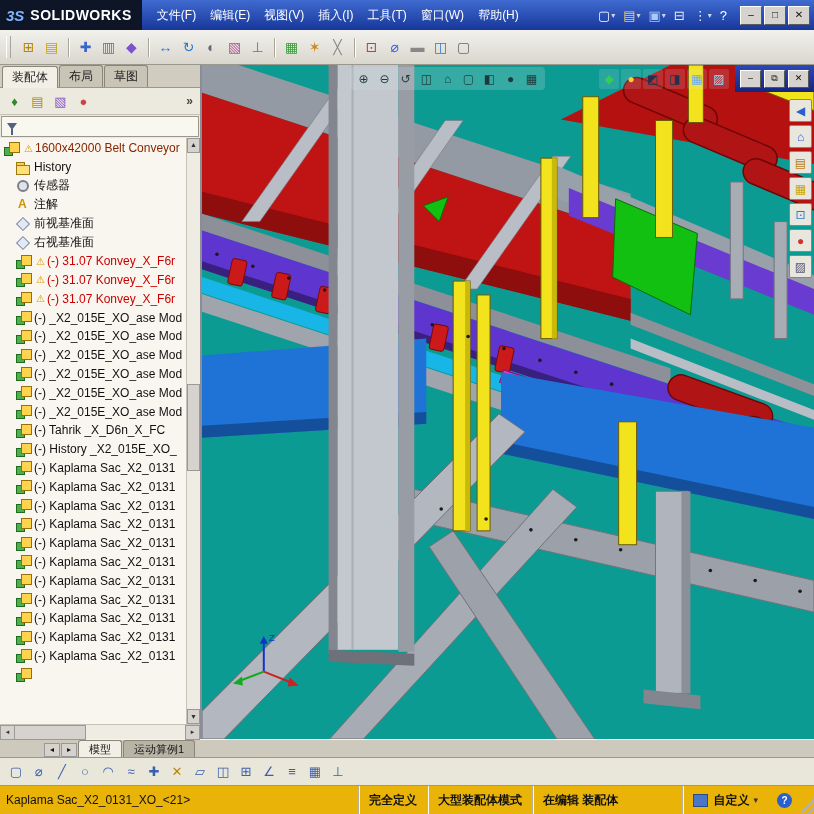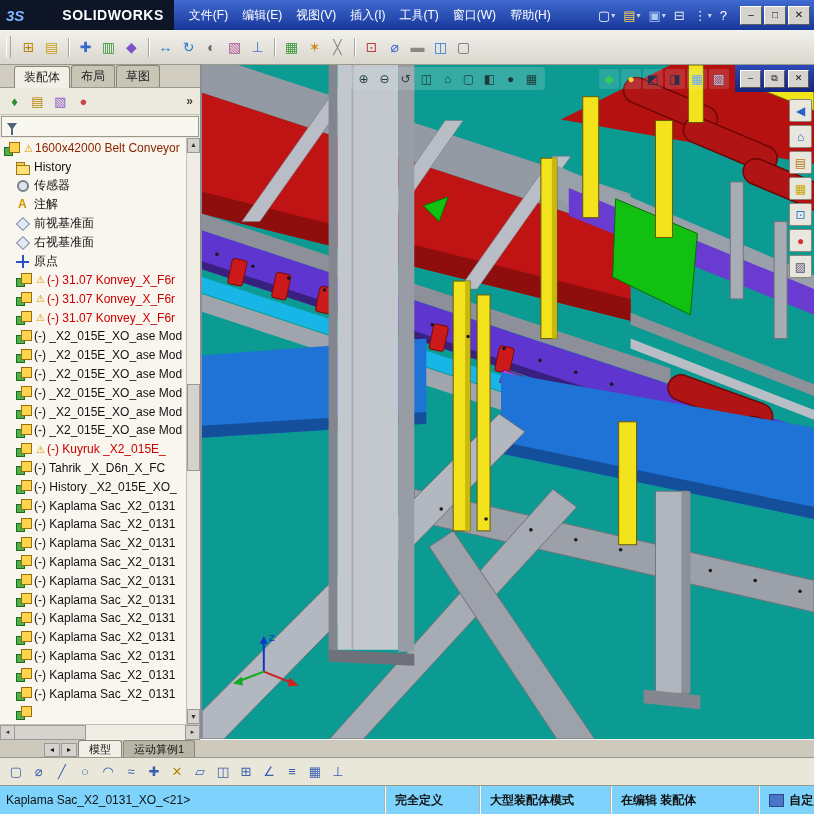--- a/index.html
+++ b/index.html
@@ -2,21 +2,21 @@
 <html><head>
 <meta charset="utf-8">
 <style>
   html,body{margin:0;padding:0;background:#444;}
   #app{width:814px;height:814px;display:flex;flex-direction:column;overflow:hidden;
        font-family:"Liberation Sans","DejaVu Sans",sans-serif;font-size:12px;color:#111;
        background:#e9e6da;position:relative;}
   
   .titlebar{flex:0 0 30px;display:flex;align-items:center;
             background:linear-gradient(#3f6ad0,#18379a);overflow:hidden;}
-  .logo{height:32px;display:flex;align-items:center;background:#0d1526;padding:0 10px 0 6px;gap:32px;}
+  .logo{height:32px;display:flex;align-items:center;background:#0d1526;padding:0 10px 0 6px;}
   .logo-mark{color:#7fb4ff;font-weight:bold;font-style:italic;font-size:15px;margin-right:6px;}
   .brand{color:#fff;font-weight:bold;font-size:14px;letter-spacing:.5px;}
   .menus{display:flex;margin-left:8px;}
   .menu{color:#fff;padding:2px 7px;cursor:default;white-space:nowrap;}
   .tb-spacer{flex:1;}
   .qicons{display:flex;align-items:center;margin-right:6px;}
   .qbtn{display:flex;align-items:center;padding:0 4px;height:22px;}
   .qg{font-size:13px;line-height:13px;}
   .qc{font-size:8px;color:#cdd6ee;margin-left:1px;}
   .winbtns{display:flex;align-items:center;margin-right:4px;}
@@ -29,21 +29,21 @@
   .tbtn{width:23px;height:23px;display:flex;align-items:center;justify-content:center;
         font-size:14px;position:relative;border-radius:2px;}
   .tbtn.sep{margin-left:11px;}
   .tbtn.sep::before{content:"";position:absolute;left:-6px;top:2px;bottom:2px;width:1px;
         background:#a9a699;box-shadow:1px 0 0 #fff;}
   
   .main{flex:1 1 auto;display:flex;min-height:0;}
   .leftpanel{flex:0 0 200px;display:flex;flex-direction:column;background:#ece9df;
              border-right:2px solid #8a8d96;min-height:0;}
   .ptabs{flex:0 0 20px;display:flex;align-items:flex-end;background:#d0ccc0;
-         border-bottom:1px solid #9a978c;padding-left:14px;}
+         border-bottom:1px solid #9a978c;padding-left:2px;}
   .ptab{padding:2px 9px;background:#c8c4b6;border:1px solid #8a8778;border-bottom:none;
         border-radius:3px 3px 0 0;margin-right:1px;color:#222;white-space:nowrap;}
   .ptab.active{background:#f2efe6;position:relative;top:1px;}
   .picons{flex:0 0 24px;display:flex;align-items:center;padding:1px 3px;
           border-bottom:1px solid #c5c2b5;}
   .pbtn{width:21px;height:20px;display:flex;align-items:center;justify-content:center;
         font-size:13px;border:1px solid transparent;}
   .chevron{margin-left:auto;color:#444;padding-right:4px;font-weight:bold;}
   .filter{flex:0 0 19px;margin:1px;background:#f8f7f0;border:1px solid #9a978c;
           display:flex;align-items:center;padding:0 5px;}
@@ -107,21 +107,21 @@
   .tabsrow{flex:0 0 15px;display:flex;align-items:flex-end;background:#cdc9bc;
            border-top:1px solid #f5f4ee;padding-left:44px;}
   .navarr{width:14px;height:12px;font-size:8px;line-height:11px;text-align:center;background:#d6d3ce;
           border:1px solid #999;margin-right:1px;}
   .btab{padding:1px 10px 0;font-size:11px;background:#b8b4a6;border:1px solid #8a8778;border-bottom:none;
         border-radius:3px 3px 0 0;margin-right:1px;white-space:nowrap;}
   .btab.active{background:#f2efe6;}
   .sketchbar{flex:0 0 27px;display:flex;align-items:center;background:#e9e6da;
              border-top:1px solid #9a978c;padding-left:5px;gap:1px;}
   .skbtn{width:22px;height:22px;display:flex;align-items:center;justify-content:center;font-size:13px;}
-  .statusbar{flex:0 0 28px;display:flex;align-items:center;background:#7dd3fc;border-top:1px solid #9a978c;gap:26px;}
+  .statusbar{flex:0 0 28px;display:flex;align-items:center;background:#eab308;border-top:1px solid #9a978c;}
   .st-left{flex:0 0 352px;padding-left:6px;white-space:nowrap;overflow:hidden;}
   .st-cell{height:100%;display:flex;align-items:center;padding:0 10px;border-left:1px solid #b5b2a5;
            box-shadow:inset 1px 0 0 #fbfaf6;white-space:nowrap;font-weight:bold;}
   .st-sp{flex:1;}
   .st-ic{width:13px;height:11px;background:#4a76c8;border:1px solid #2a4a8a;margin-right:5px;}
   .st-caret{font-size:9px;margin-left:4px;color:#333;}
   .sthelp{width:15px;height:15px;border-radius:50%;background:#2a5fd0;color:#fff;font-size:10px;
           line-height:15px;text-align:center;font-weight:bold;margin:0 9px;flex:none;}
   .stgrip{width:13px;height:100%;background:
      linear-gradient(135deg,transparent 60%,#b5b2a5 60%,#b5b2a5 70%,transparent 70%,
@@ -294,25 +294,20 @@
             <span class="t-ic ic-plane"></span>
 
             <span class="tlabel">前视基准面</span>
           </div>
             <div class="trow lvl1">
             <span class="t-ic ic-plane"></span>
 
             <span class="tlabel">右视基准面</span>
           </div>
             <div class="trow lvl1">
-            <span class="t-ic ic-origin"></span>
-
-            <span class="tlabel">原点</span>
-          </div>
-            <div class="trow lvl1">
             <span class="t-ic ic-component"></span>
             <span class="twarn"></span>
             <span class="tlabel red">(-) 31.07 Konvey_X_F6r</span>
           </div>
             <div class="trow lvl1">
             <span class="t-ic ic-component"></span>
             <span class="twarn"></span>
             <span class="tlabel red">(-) 31.07 Konvey_X_F6r</span>
           </div>
             <div class="trow lvl1">
@@ -342,25 +337,20 @@
           </div>
             <div class="trow lvl1">
             <span class="t-ic ic-component"></span>
 
             <span class="tlabel">(-) _X2_015E_XO_ase Mod</span>
           </div>
             <div class="trow lvl1">
             <span class="t-ic ic-component"></span>
 
             <span class="tlabel">(-) _X2_015E_XO_ase Mod</span>
-          </div>
-            <div class="trow lvl1">
-            <span class="t-ic ic-component"></span>
-            <span class="twarn"></span>
-            <span class="tlabel red">(-) Kuyruk _X2_015E_</span>
           </div>
             <div class="trow lvl1">
             <span class="t-ic ic-component"></span>
 
             <span class="tlabel">(-) Tahrik _X_D6n_X_FC</span>
           </div>
             <div class="trow lvl1">
             <span class="t-ic ic-component"></span>
 
             <span class="tlabel">(-) History _X2_015E_XO_</span>

